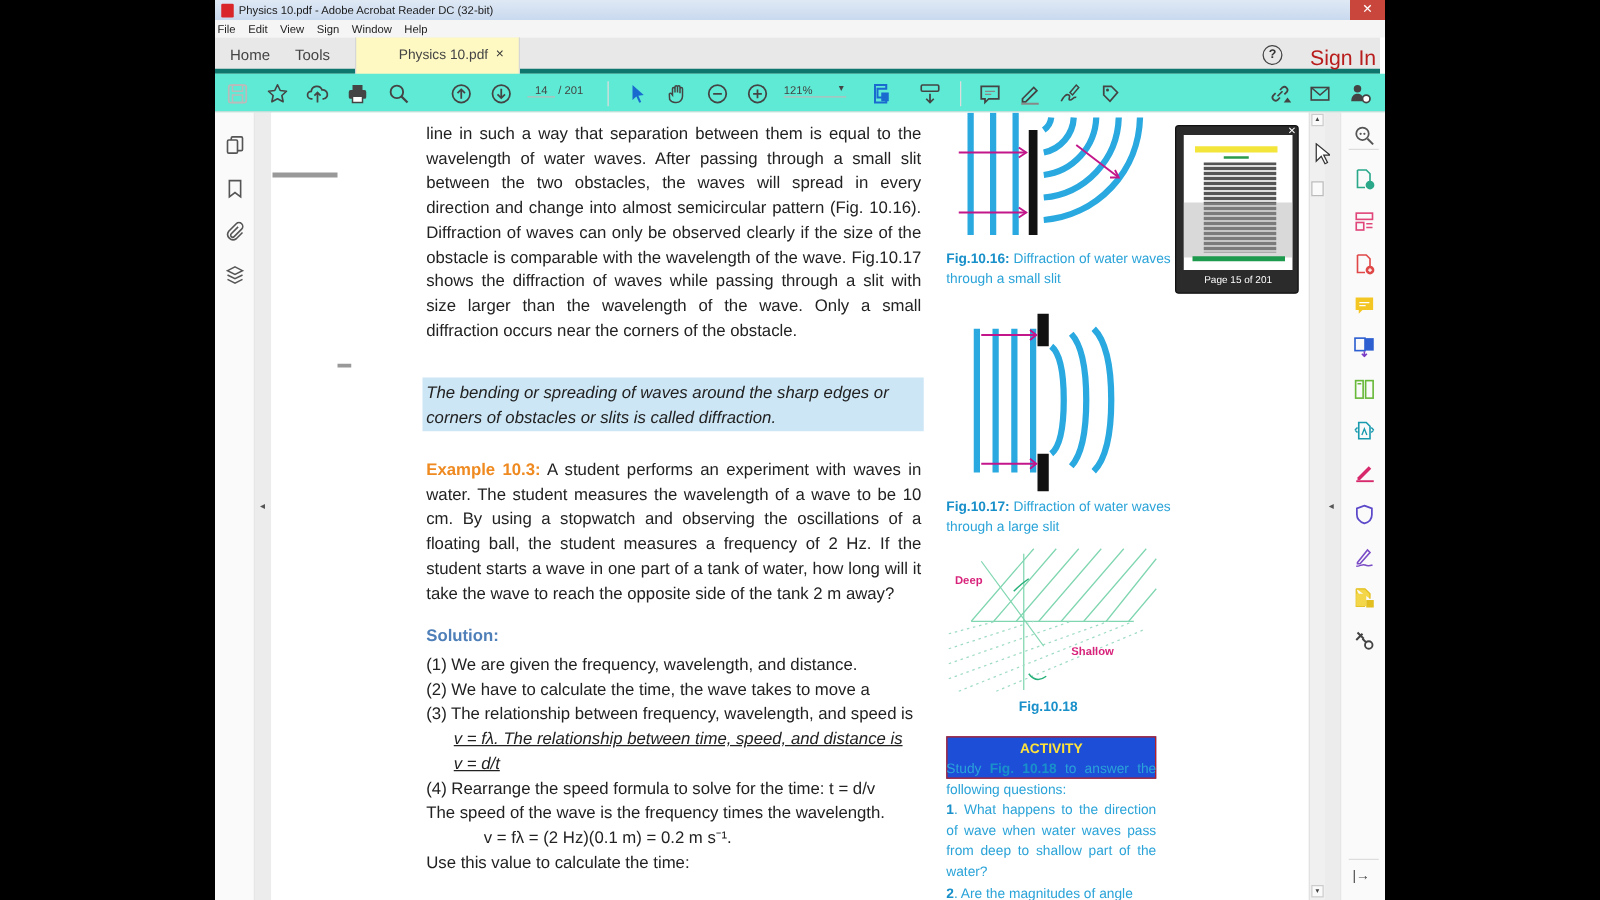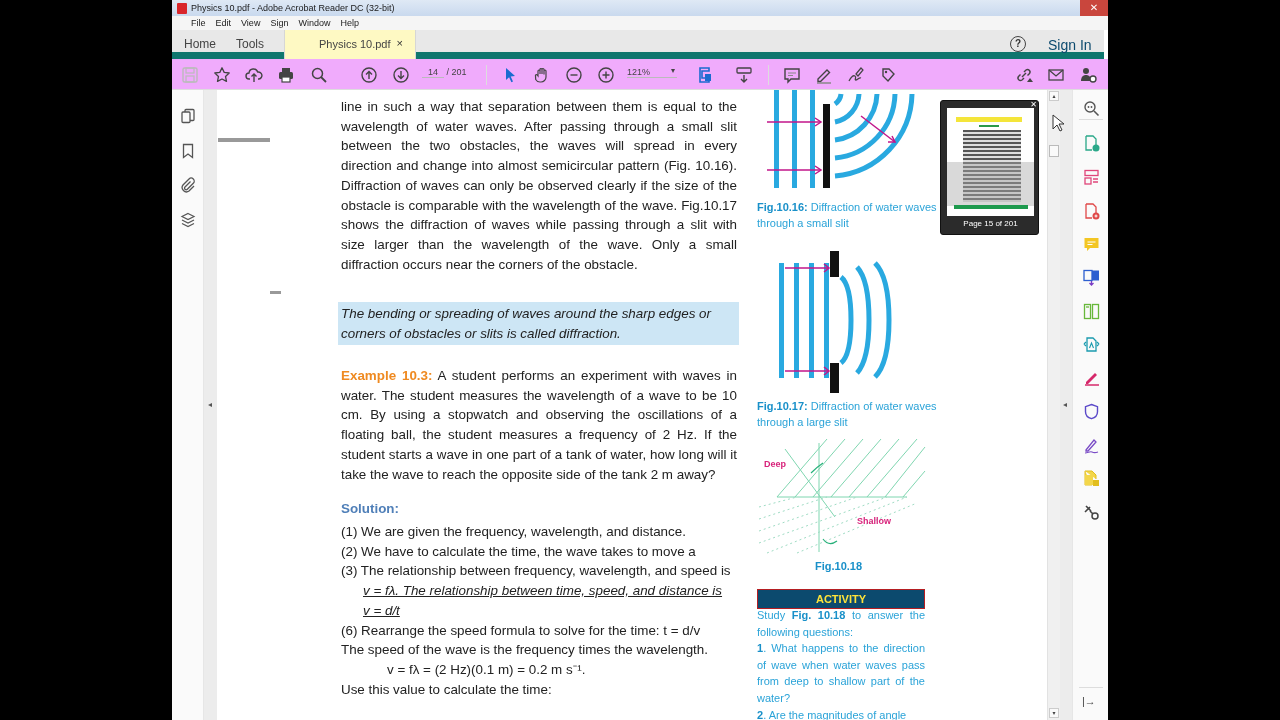--- a/index.html
+++ b/index.html
@@ -6,38 +6,38 @@
   html, body { width: 1280px; height: 720px; overflow: hidden; background: #000; font-family: "Liberation Sans", sans-serif; }
   .win { position: absolute; left: 172px; top: 0; width: 936px; height: 720px; background: #fff; overflow: hidden; }
 
   
   .titlebar { position: absolute; left: 0; top: 0; width: 936px; height: 16px; background: linear-gradient(#dfe9f5,#c9d9ee); display: flex; align-items: center; }
   .titlebar .appicon { width: 10px; height: 11px; background: #d9262b; margin: 0 4px 0 5px; border-radius: 1px; }
   .titlebar .ttl { font-size: 9px; color: #1a1a1a; }
   .titlebar .closebtn { position: absolute; right: 0; top: 0; width: 28px; height: 16px; background: #c9463d; color: #fff; font-size: 10px; text-align: center; line-height: 15px; }
 
   
-  .menubar { position: absolute; left: 0; top: 16px; width: 936px; height: 14px; background: #f5f5f5; display: flex; align-items: center; padding-left: 19px; }
+  .menubar { position: absolute; left: 0; top: 16px; width: 936px; height: 14px; background: #f5f5f5; display: flex; align-items: center; padding-left: 2px; }
   .menubar span { font-size: 9px; color: #222; margin-right: 10px; }
 
   
-  .tabrow { position: absolute; left: 0; top: 30px; width: 932px; height: 29px; background: #e8e8e8; border-bottom: 7px solid #0f766e; }
+  .tabrow { position: absolute; left: 0; top: 30px; width: 932px; height: 29px; background: #e8e8e8; border-bottom: 4px solid #0f766e; }
   .tabrow .navtab { position: absolute; top: 0; height: 29px; line-height: 29px; font-size: 12px; color: #444; }
   .tabrow .doctab { position: absolute; left: 112px; top: 0; width: 132px; height: 30px; background: #fef9c3; border-left: 1px solid #d6d6d6; border-right: 1px solid #d6d6d6; }
   .tabrow .doctab .lbl { position: absolute; left: 34px; top: 8px; font-size: 11px; color: #444; }
   .tabrow .doctab .x { position: absolute; right: 12px; top: 7px; font-size: 11px; color: #333; }
   .tabrow .help { position: absolute; left: 838px; top: 6px; width: 16px; height: 16px; border: 1.5px solid #444; border-radius: 50%; font-size: 10px; text-align: center; line-height: 13px; color: #333; font-weight: bold; }
-  .tabrow .signin { position: absolute; left: 876px; top: 7px; font-size: 14px; color: #0c4a6e; }
+  .tabrow .signin { position: absolute; left: 876px; top: 7px; font-size: 17px; color: #b91c1c; }
 
   
   .warn { position: absolute; left: 321px; top: 20px; width: 149px; height: 38px; border: 3px solid #f3b53c; border-top: none; }
   .warn .txt { position: absolute; left: 12px; top: 0; width: 120px; background: #5d5d5d; color: #ff6b6b; font-weight: bold; font-size: 11px; line-height: 16px; text-align: center; }
 
   
-  .toolbar { position: absolute; left: 0; top: 59px; width: 936px; height: 31px; background: #f0abfc; border-bottom: 1px solid #ddd; }
+  .toolbar { position: absolute; left: 0; top: 59px; width: 936px; height: 31px; background: #5eead4; border-bottom: 1px solid #ddd; }
   .tb { position: absolute; top: 6px; width: 20px; height: 20px; display: flex; align-items: center; justify-content: center; }
   .tb svg { width: 18px; height: 18px; }
   .pagebox { position: absolute; left: 250px; top: 8px; font-size: 9px; color: #444; }
   .pagebox .cur { display: inline-block; width: 22px; border-bottom: 1px solid #bbb; text-align: center; }
   .zoombox { position: absolute; left: 455px; top: 8px; font-size: 9px; color: #444; width: 50px; border-bottom: 1px solid #bbb; }
   .zoombox .car { position: absolute; right: 2px; top: -1px; font-size: 8px; }
   .sep { position: absolute; top: 6px; width: 1px; height: 20px; background: #ddd; }
 
   
   .leftnav { position: absolute; left: 0; top: 90px; width: 32px; height: 630px; background: #fafafa; border-right: 1px solid #e6e6e6; }
@@ -59,21 +59,21 @@
   .sol { position: absolute; left: 124px; top: 432px; width: 400px; font-size: 13.4px; line-height: 19.7px; color: #222; }
   .sol .row { position: relative; }
   .sol .ind { padding-left: 26px; }
   .sol .ind2 { padding-left: 22px; text-decoration: underline; }
   .sol .eq { padding-left: 46px; }
 
   
   .figs { position: absolute; left: 540px; top: 0; width: 180px; height: 630px; }
   .cap { position: absolute; left: 0; width: 180px; color: #2aa3d8; font-size: 11px; line-height: 16px; }
   .cap b { color: #1990c9; margin-top: 40px; }
-  .activity { position: absolute; left: 0; top: 499px; width: 168px; height: 20px; background: #0c4a6e; color: #ffe33a; text-align: center; font-weight: bold; font-size: 11px; line-height: 18px; border: 1px solid #b51e22; }
+  .activity { position: absolute; left: 0; top: 499px; width: 168px; height: 34px; background: #1d4ed8; color: #ffe33a; text-align: center; font-weight: bold; font-size: 11px; line-height: 18px; border: 1px solid #b51e22; }
   .acttext { position: absolute; left: 0; top: 517px; width: 168px; font-size: 11px; line-height: 16.6px; color: #2aa3d8; text-align: justify; }
   .acttext b { color: #1990c9; }
 
   
   .thumb { position: absolute; left: 768px; top: 100px; width: 99px; height: 135px; background: #2b2b2b; border-radius: 3px; border: 1px solid #111; }
   .thumb .pg { position: absolute; left: 6px; top: 7px; width: 87px; height: 108px; background: #fff; }
   .thumb .lbl { position: absolute; left: 0; top: 118px; width: 99px; text-align: center; font-size: 8px; color: #fff; }
   .thumb .x { position: absolute; right: 1px; top: -1px; font-size: 8px; color: #fff; }
 
   
@@ -295,21 +295,21 @@
       <span class="exlbl">Example 10.3:</span><span> A student performs an experiment with waves in water. The student measures the wavelength of a wave to be 10 cm. By using a stopwatch and observing the oscillations of a floating ball, the student measures a frequency of 2 Hz. If the student starts a wave in one part of a tank of water, how long will it take the wave to reach the opposite side of the tank 2 m away?</span>
     </div>
 
     <div class="sol-title">Solution:</div>
     <div class="sol">
       <div class="row">(1)  We are given the frequency, wavelength, and distance.</div>
       <div class="row">(2)  We have to calculate the time, the wave takes to move a</div>
       <div class="row">(3) The relationship between frequency, wavelength, and speed is</div>
       <div class="row ind2" style="font-style:italic">v = fλ. The relationship between time, speed, and distance is</div>
       <div class="row ind2" style="font-style:italic">v = d/t</div>
-      <div class="row">(6)   Rearrange the speed formula to solve for the time: t = d/v</div>
+      <div class="row">(4)   Rearrange the speed formula to solve for the time: t = d/v</div>
       <div class="row">The speed of the wave is the frequency times the wavelength.</div>
       <div class="row eq">v = fλ = (2 Hz)(0.1 m) = 0.2 m s⁻¹.</div>
       <div class="row">Use this value to calculate the time:</div>
     </div>
 
     <div class="figs">
 
       <svg style="position:absolute;left:0;top:0" width="160" height="100">
         <rect x="17" y="0" width="5" height="98" fill="#29a9e0"></rect>
         <rect x="35" y="0" width="5" height="98" fill="#29a9e0"></rect>

